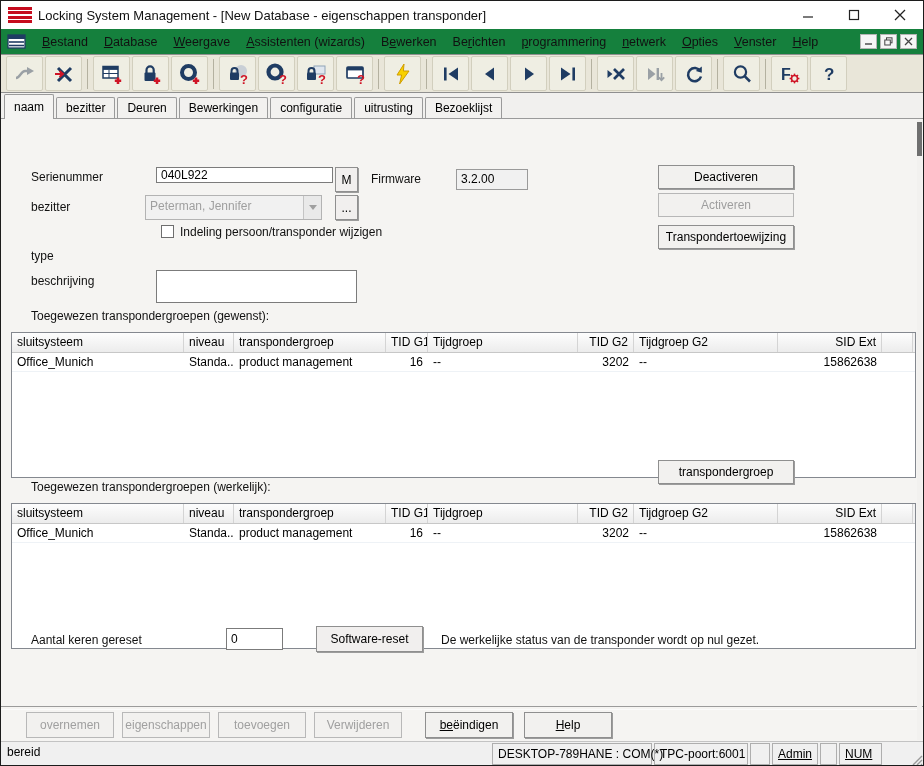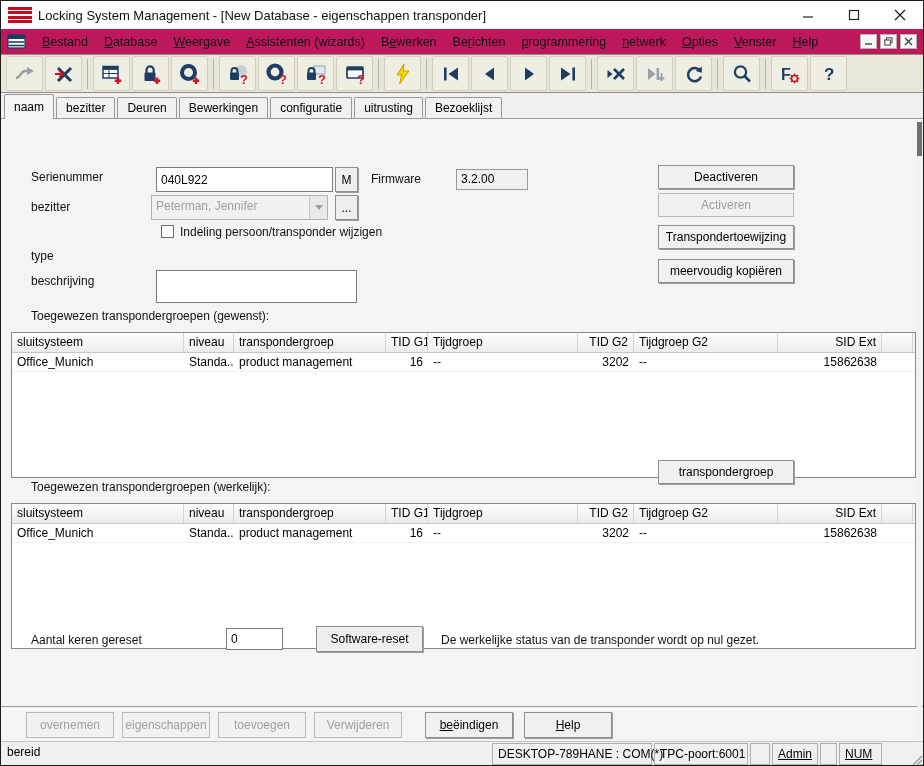--- a/index.html
+++ b/index.html
@@ -11,21 +11,21 @@
             display:flex;align-items:center;}
   .applogo{width:24px;height:17px;margin:0 6px 0 7px;display:flex;flex-direction:column;justify-content:space-between;}
   .applogo i{display:block;height:3px;background:#c60c1e;}
   .title-text{font-size:13px;color:#111;}
   .titlebar-spacer{flex:1;}
   .winbtn{width:46px;height:26px;display:flex;align-items:center;justify-content:center;
           font-size:13px;color:#222;}
   .winbtn svg{display:block;}
 
   
-  .menubar{position:absolute;left:0;top:28px;width:100%;height:25px;background:#be185d;
+  .menubar{position:absolute;left:0;top:28px;width:100%;height:25px;background:#15803d;
            display:flex;align-items:center;border-bottom:1px solid #8f8f8f;}
   .mdiicon{margin:0 7px 0 6px;display:flex;}
   .menu-item{padding:3px 8px;color:#111;font-size:12.5px;}
   .accel{text-decoration:underline;}
   .menubar-spacer{flex:1;}
   .minibtn{width:15px;height:13px;margin-right:3px;border:1px solid #b5b5b5;background:#f6f6f6;
            display:flex;align-items:center;justify-content:center;}
   .minibtn svg{display:block;}
 
   
@@ -366,46 +366,45 @@
       <span class="tab">Deuren</span>
       <span class="tab">Bewerkingen</span>
       <span class="tab">configuratie</span>
       <span class="tab">uitrusting</span>
       <span class="tab">Bezoeklijst</span>
     </div>
 
   <div class="page">
 
     <span class="lbl" style="left:30px;top:51px">Serienummer</span>
-    <input class="tbox" style="left: 155px; top: 48px; width: 177px; height: 25px;" value="040L922">
+    <input class="tbox" style="left: 155px; top: 48px; width: 177px; height: 16px;" value="040L922">
     <span class="smallbtn" style="left:334px;top:48px;width:23px;height:25px">M</span>
 
     <span class="lbl" style="left:370px;top:53px">Firmware</span>
     <span class="robox" style="left:455px;top:50px;width:72px;height:21px">3.2.00</span>
 
     <span class="pushbtn" style="left:657px;top:46px">Deactiveren</span>
     <span class="pushbtn disabled" style="left:657px;top:74px">Activeren</span>
 
     <span class="lbl" style="left:30px;top:81px">bezitter</span>
-    <span class="combo disabled" style="left:150px;top:76px;width:177px;height:25px">
+    <span class="combo disabled" style="left:144px;top:76px;width:177px;height:25px">
       <span class="cval">Peterman, Jennifer</span>
       <span class="carrow">
           <i></i>
         </span>
     </span>
     <span class="smallbtn" style="left:334px;top:76px;width:23px;height:25px">...</span>
 
     <span class="checkbox" style="left:160px;top:106px"></span>
     <span class="lbl" style="left:179px;top:106px">Indeling persoon/transponder wijzigen</span>
 
     <span class="pushbtn" style="left:657px;top:106px">Transpondertoewijzing</span>
 
     <span class="lbl" style="left:30px;top:130px">type</span>
 
-    <span class="pushbtn" style="left:657px;top:140px">meervoudig kopiëren</span>
 
     <span class="lbl" style="left:30px;top:155px">beschrijving</span>
     <textarea class="tbox" style="left: 155px; top: 151px; width: 201px; height: 33px; resize: none;"></textarea>
 
     <span class="lbl" style="left:30px;top:190px">Toegewezen transpondergroepen (gewenst):</span>
     <div class="ltable" style="left:10px;top:213px" id="table-wanted">
         <div class="lt-head">
           <div class="lt-th" style="width: 172px;">sluitsysteem</div>
           <div class="lt-th" style="width: 50px;">niveau</div>
           <div class="lt-th" style="width: 152px;">transpondergroep</div>

